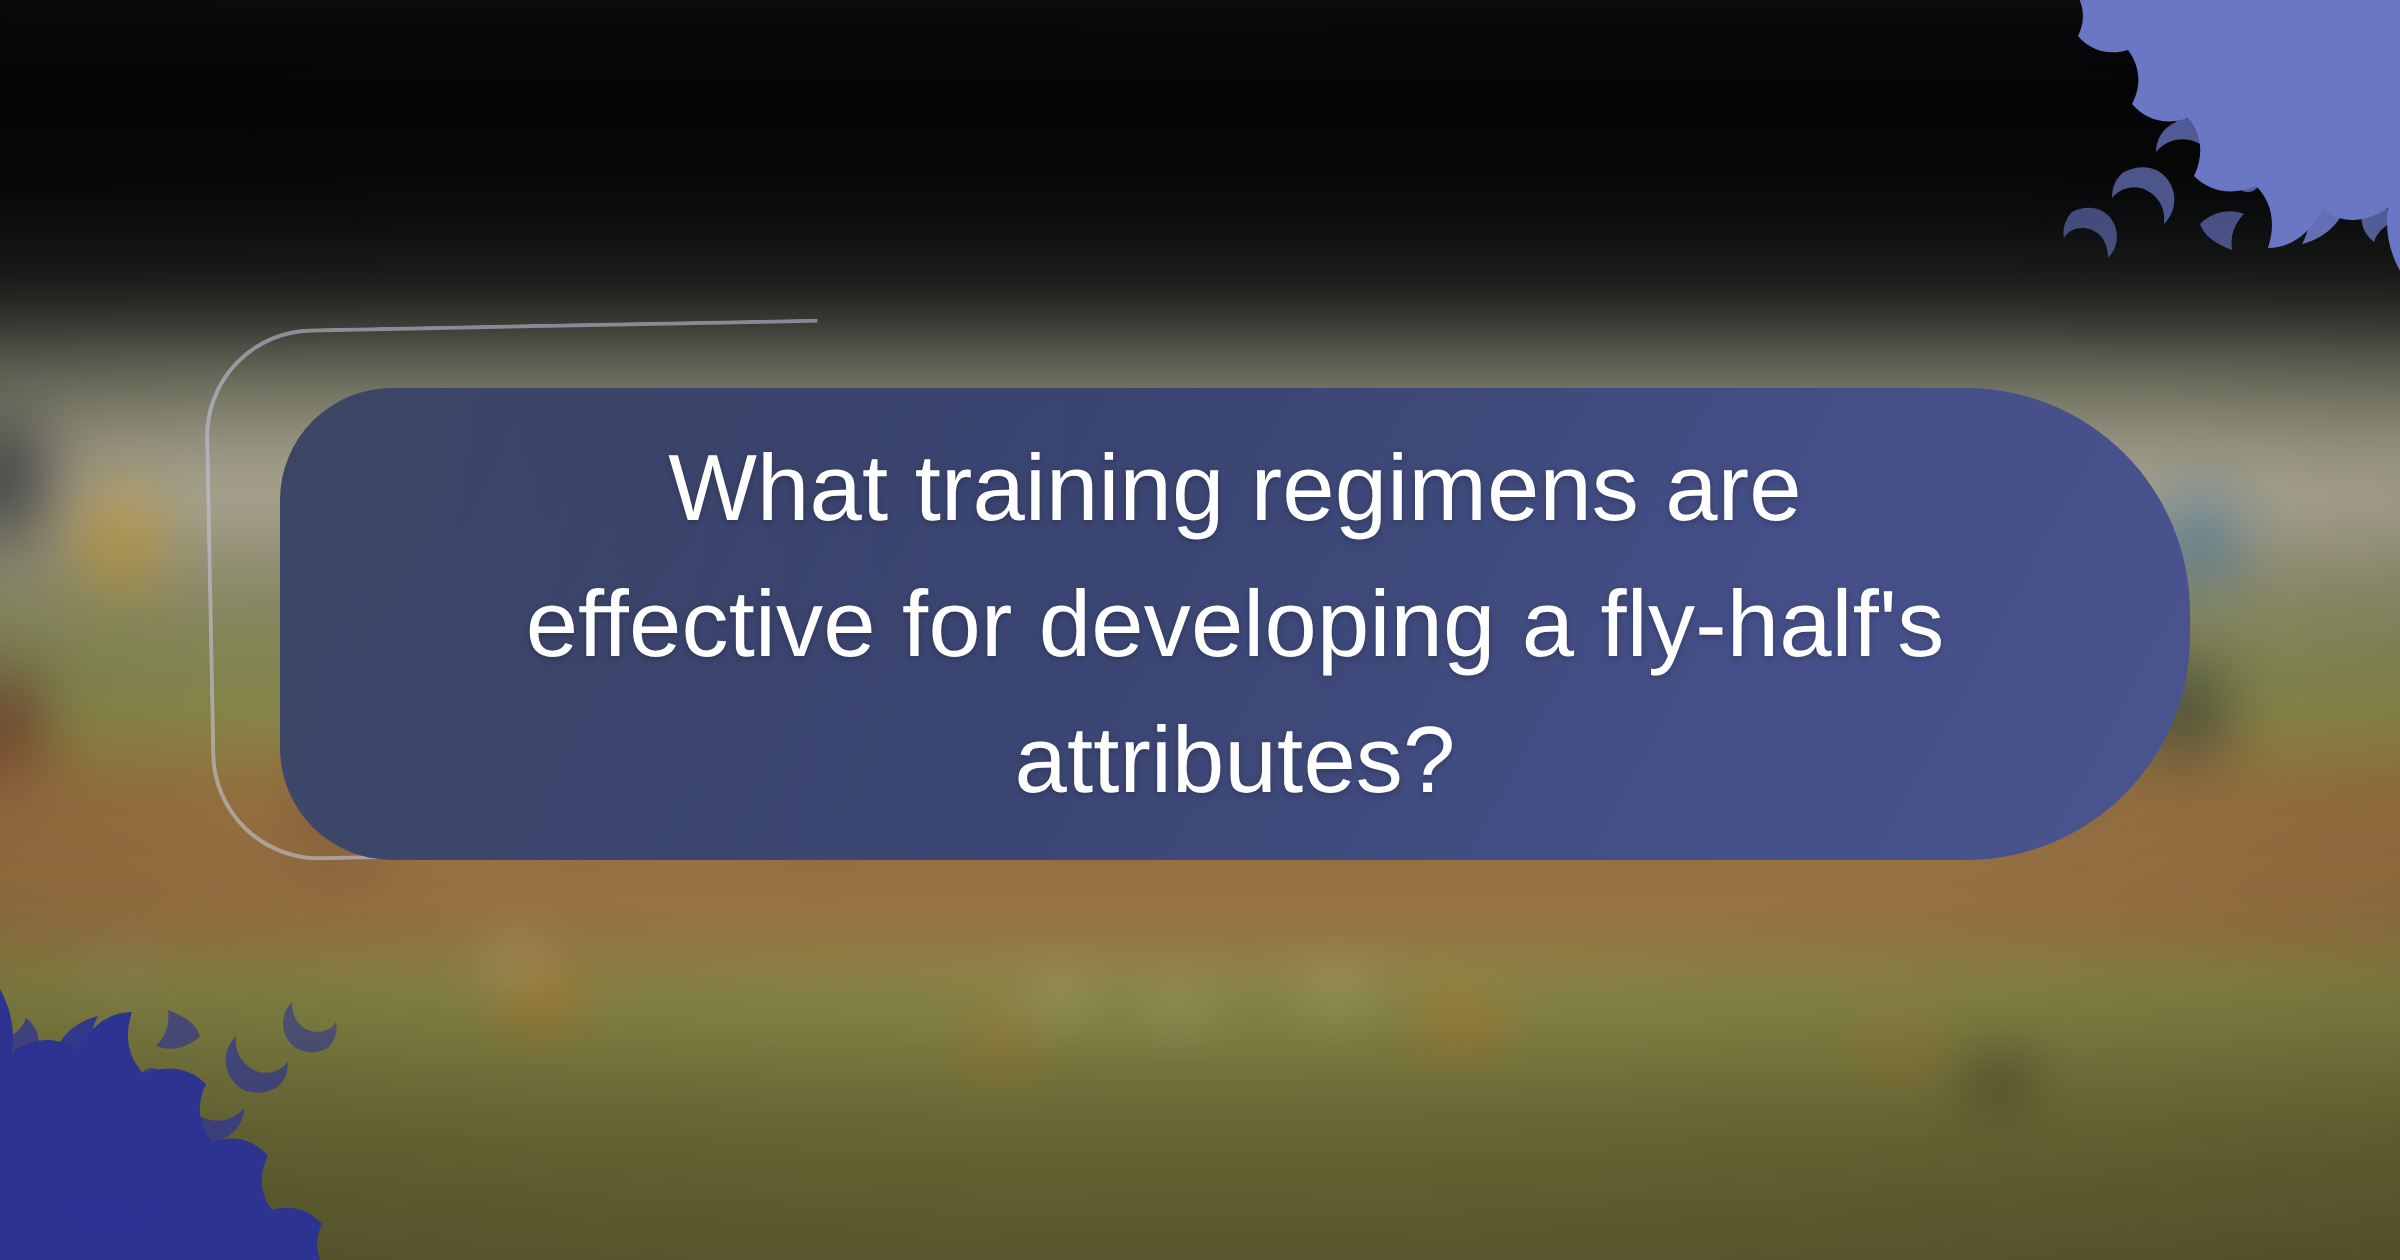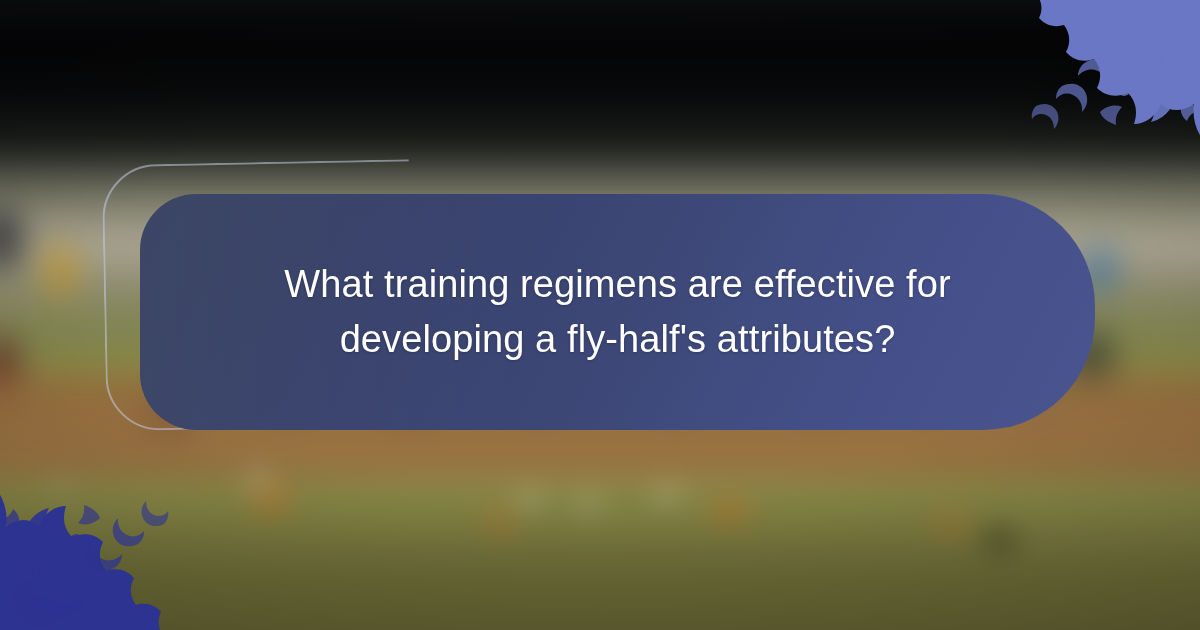--- a/index.html
+++ b/index.html
@@ -116,21 +116,21 @@
   .card-sheen{
     position:absolute;inset:0;
     background:linear-gradient(100deg, rgba(255,255,255,.05) 0%, rgba(255,255,255,0) 42%);
     pointer-events:none;
   }
 
   .headline{
     position:relative;
     margin:0;
     color:#ffffff;
-    font-size:38px;
+    font-size:47px;
     line-height:1.45;
     font-weight:400;
     text-align:center;
     letter-spacing:.1px;
     text-shadow:0 1px 3px rgba(0,0,0,.22);
     max-width:720px;
   }
 </style>
 </head>
 <body>

